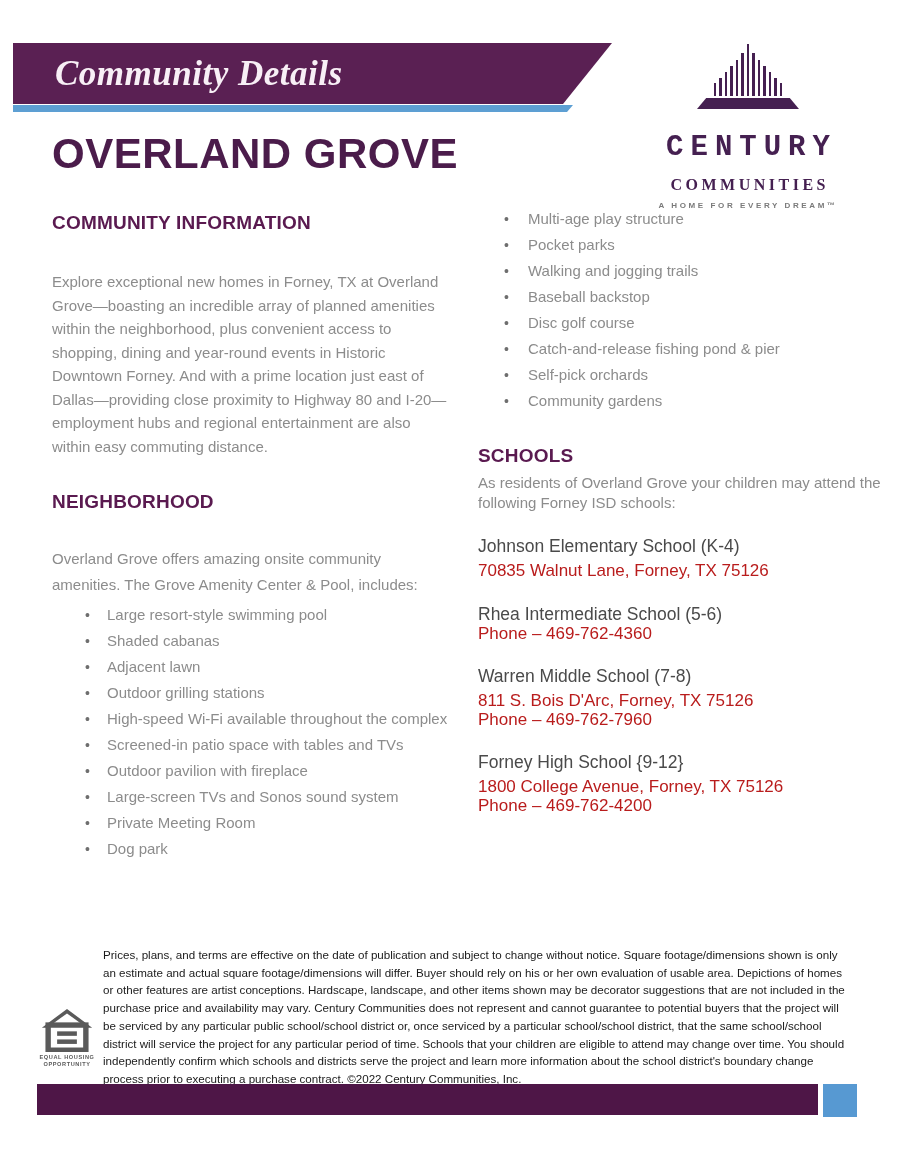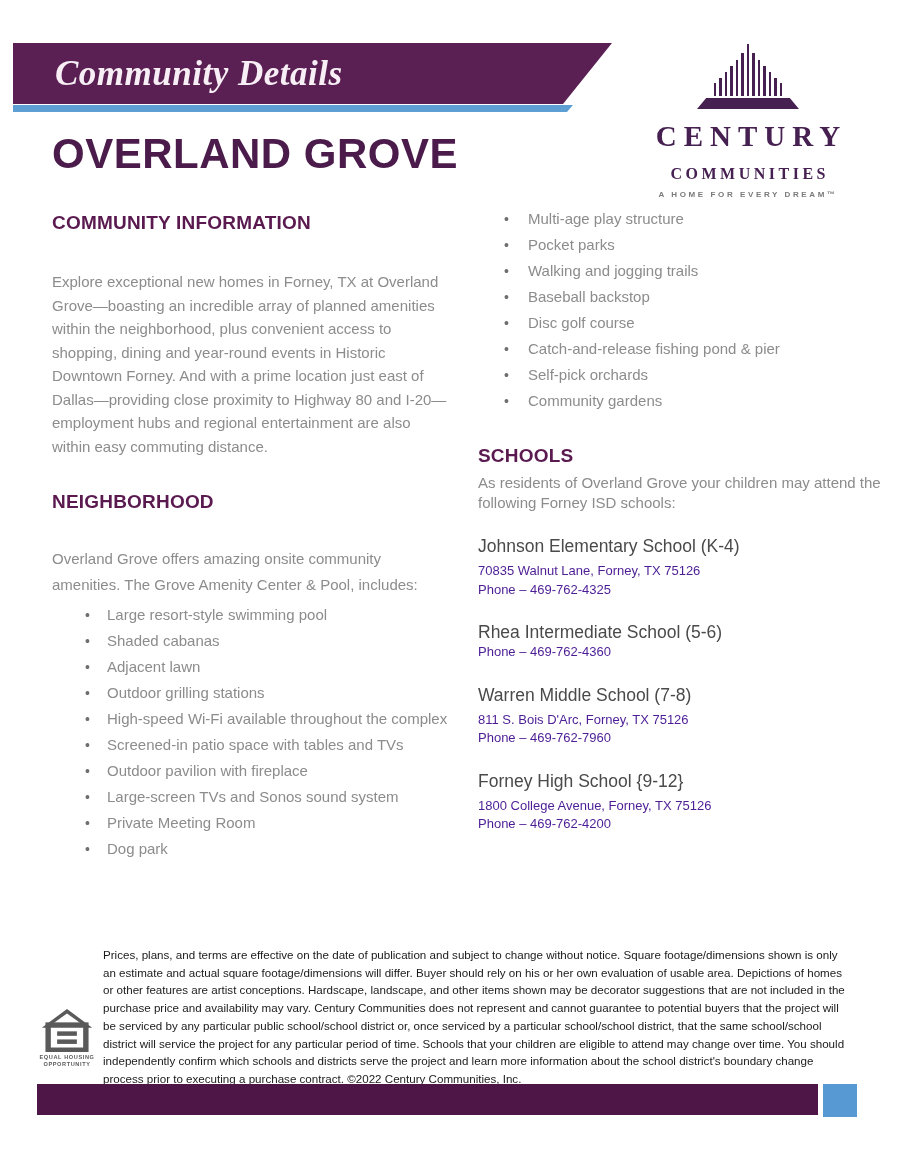--- a/index.html
+++ b/index.html
@@ -39,22 +39,22 @@
     display:flex; flex-direction:column; align-items:center;
     color:#452051;
   }
   .logo-bars { display:flex; align-items:flex-end; gap:3px; height:56px; }
   .logo-bars span { display:block; width:2.5px; background:#452051; }
   .logo-base {
     width:102px; height:11px; background:#452051; margin-top:2px;
     clip-path:polygon(9% 0, 91% 0, 100% 100%, 0 100%);
   }
   .logo-name {
-    font-family:Liberation Serif, serif; font-weight:700;
-    font-size:29px; letter-spacing:7px; margin-top:11px;
+    font-family:Liberation Mono, monospace; font-weight:700;
+    font-size:29px; letter-spacing:7px; margin-top:22px;
     color:#452051; white-space:nowrap; text-indent:7px;
   }
   .logo-subname {
     font-family:"Liberation Serif", serif; font-weight:700;
     font-size:16px; letter-spacing:3.5px; margin-top:12px;
     color:#452051; white-space:nowrap; text-indent:3.5px;
   }
   .logo-tagline {
     font-size:8px; letter-spacing:2.6px; margin-top:7px;
     color:#7a7a7a; font-weight:700; white-space:nowrap;
@@ -90,21 +90,21 @@
   .col-right ul.bullets li .dot { position:absolute; left:26px; }
   ul.bullets .dot { color:#6e6e6e; font-size:14px; }
 
   
   .schools-heading { margin-top:31px; }
   .schools-intro { font-size:15px; color:#8c8c8c; line-height:19.5px; margin-top:6px; }
   .school { margin-top:23px; }
   .school:first-of-type { margin-top:24px; }
   .school-name { font-size:17.5px; color:#4a4a4a; font-weight:400; }
   .school-address, .school-phone {
-    font-size:13px; color:#4c1d95; line-height:18.5px;
+    font-size:17px; color:#b91c1c; line-height:18.5px;
   }
   .school-address { margin-top:5px; }
 
   
   .disclaimer {
     position:absolute; left:103px; top:946px; width:748px;
     font-size:11.6px; line-height:17.7px; color:#1a1a1a;
   }
   .eho { position:absolute; left:36px; top:1008px; width:62px; text-align:center; }
   .eho svg { display:block; margin:0 auto; }
@@ -262,21 +262,20 @@
       </ul>
 
     <h2 class="section-heading schools-heading">SCHOOLS</h2>
     <p class="schools-intro">As residents of Overland Grove your children may attend the following Forney ISD schools:</p>
 
     <div>
 
         <div class="school">
           <div class="school-name">Johnson Elementary School (K-4)</div>
           <div class="school-address">70835 Walnut Lane, Forney, TX 75126</div>
-          <div class="school-phone">Phone – 469-762-4325</div>
         </div>
 
         <div class="school">
           <div class="school-name">Rhea Intermediate School (5-6)</div>
           <div class="school-phone">Phone – 469-762-4360</div>
         </div>
 
         <div class="school">
           <div class="school-name">Warren Middle School (7-8)</div>
           <div class="school-address">811 S. Bois D'Arc, Forney, TX 75126</div>

